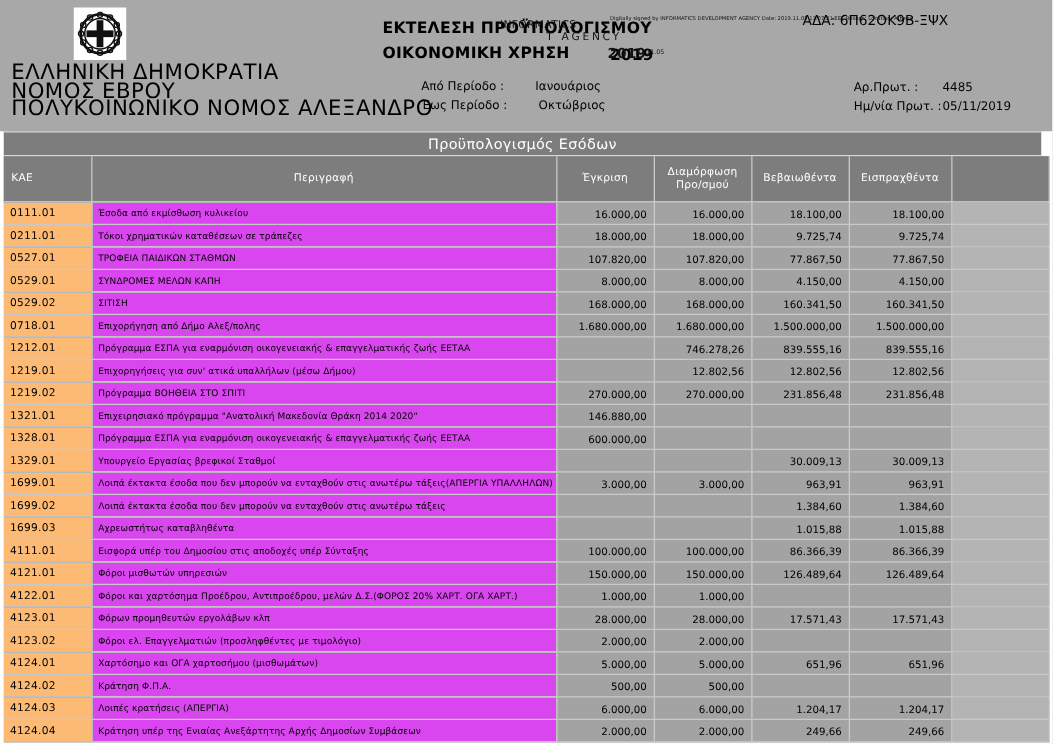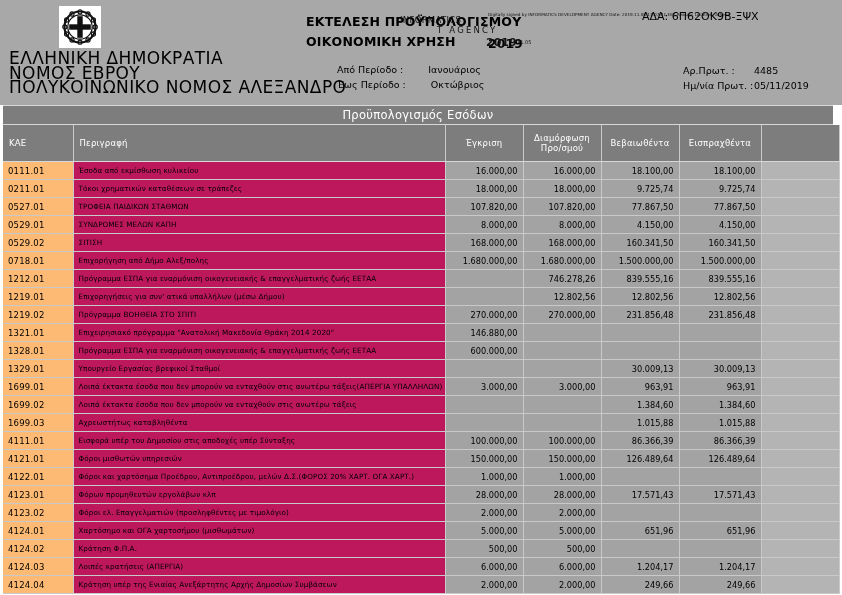--- a/index.html
+++ b/index.html
@@ -201,21 +201,21 @@
     font-weight: normal;
     font-size: 8.5px;
     height: 36px;
     padding: 0 6px;
     vertical-align: middle;
     border-right: 1px solid #c9c9c9;
     border-bottom: 1px solid #d7d7d7;
     letter-spacing: 0.2px;
   }
   th.h-kae  { text-align: left; padding-left: 10px; }
-  th.h-desc { text-align: left; padding-left: 32px; }
+  th.h-desc { text-align: center; padding-left: 32px; }
   th.h-num  { text-align: center; }
   th.h-tail { border-right: none; }
   th.h-two  { line-height: 10px; }
 
   table.budget tbody td {
     height: 17px;
     padding: 0 5px;
     border-right: 1px solid #c9c9c9;
     border-bottom: 1px solid #c9c9c9;
     color: #000000;
@@ -224,21 +224,21 @@
     white-space: nowrap;
   }
   td.kae {
     background: #fdba74;
     font-size: 8.5px;
     text-align: left;
     padding-left: 9px;
     letter-spacing: 0.2px;
   }
   td.desc {
-    background: #be185d;
+    background: #d946ef;
     font-size: 7.2px;
     text-align: left;
     padding-left: 9px;
     letter-spacing: 0.1px;
   }
   td.num {
     background: #a3a3a3;
     font-size: 8.2px;
     text-align: right;
     padding-right: 7px;

